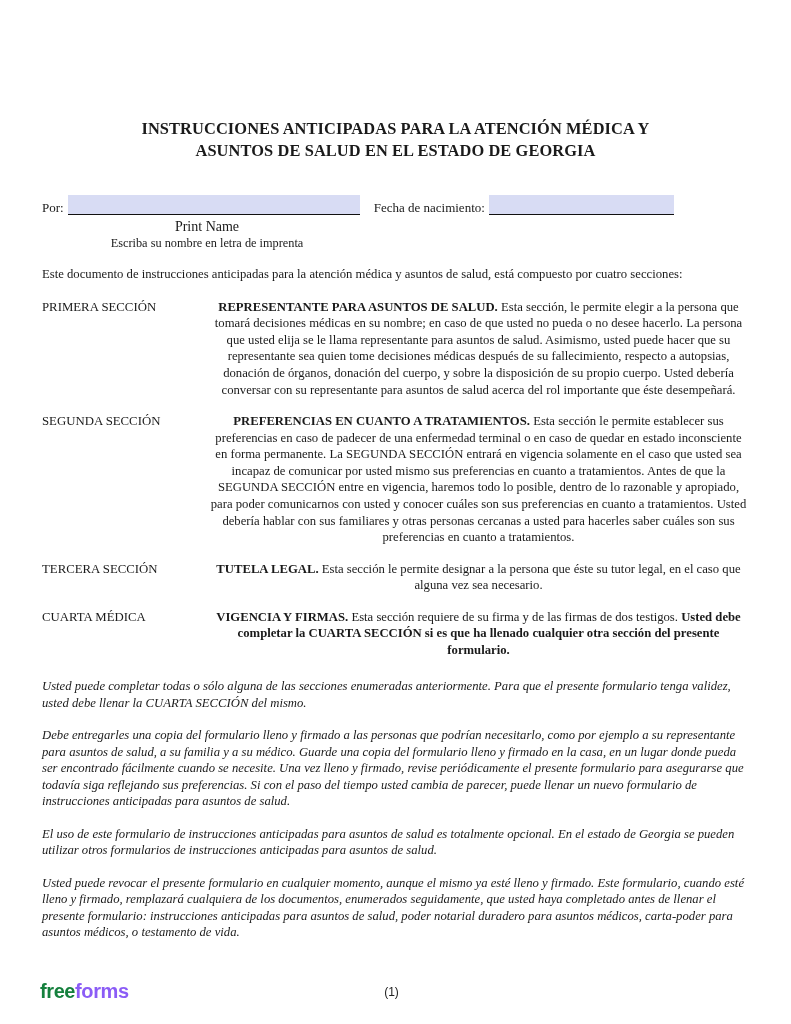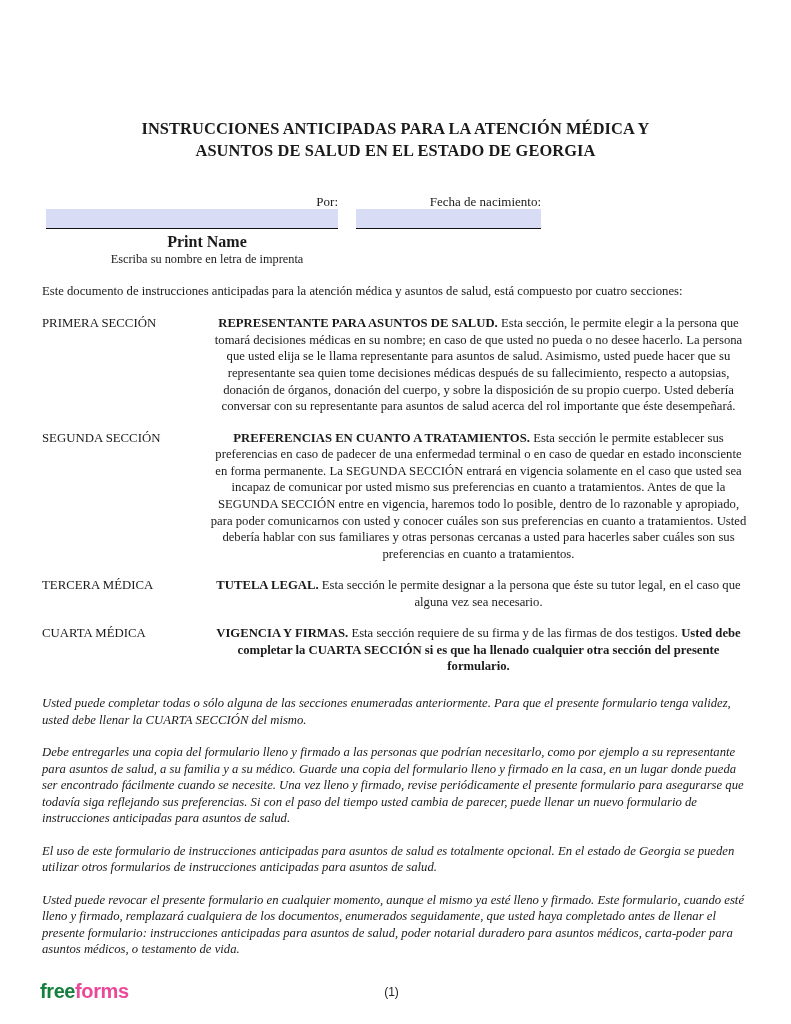--- a/index.html
+++ b/index.html
@@ -37,21 +37,21 @@
   }
   .doc-title .ttl-line { display: block; }
 
   
   .form-row {
     margin-top: 33px;
     display: flex;
     align-items: flex-end;
     font-size: 13px;
   }
-  .field-group { display: flex; align-items: flex-end; flex-direction: column; }
+  .field-group { display: flex; align-items: flex-end; }
   .field-label {
     font-size: 13px;
     line-height: 1;
     padding-bottom: 1px;
     white-space: nowrap;
   }
   .field-input {
     background: #d8dcf4;
     border: none;
     border-bottom: 1.3px solid #111;
@@ -62,22 +62,22 @@
   .fi-name  { width: 288px; }
   .fi-dob   { width: 181px; }
   .gap-mid  { width: 14px; }
 
   .caption-row {
     display: flex;
     margin-top: 3px;
   }
   .cap-block { text-align: center; }
   .cap-en {
-    font-size: 16px;
-    font-weight: bold;
+    font-size: 14px;
+    font-weight: normal;
     line-height: 1.28;
   }
   .cap-es {
     font-size: 12.3px;
     font-weight: normal;
     line-height: 1.28;
   }
   .cap-name { width: 330px; margin-left: 0px; }
   .cap-dob  { width: 330px; margin-left: 92px; }
 
@@ -131,21 +131,21 @@
     top: 0px;
     font-family: "Liberation Sans", "DejaVu Sans", sans-serif;
     font-size: 20px;
     letter-spacing: -0.4px;
   }
   .logo .free {
     color: #15803d;
     font-weight: bold;
   }
   .logo .forms {
-    color: #ec4899;
+    color: #8b5cf6;
     font-weight: bold;
   }
   .page-num {
     position: absolute;
     left: 0;
     top: 5px;
     width: 791px;
     text-align: center;
     font-family: "Liberation Sans", "DejaVu Sans", sans-serif;
     font-size: 12px;
@@ -194,21 +194,21 @@
     </div>
 
     <div class="sec">
       <div class="sec-label">SEGUNDA SECCIÓN</div>
       <div class="sec-body">
         <b>PREFERENCIAS EN CUANTO A TRATAMIENTOS.</b><span> Esta sección le permite establecer sus preferencias en caso de padecer de una enfermedad terminal o en caso de quedar en estado inconsciente en forma permanente. La SEGUNDA SECCIÓN entrará en vigencia solamente en el caso que usted sea incapaz de comunicar por usted mismo sus preferencias en cuanto a tratamientos. Antes de que la SEGUNDA SECCIÓN entre en vigencia, haremos todo lo posible, dentro de lo razonable y apropiado, para poder comunicarnos con usted y conocer cuáles son sus preferencias en cuanto a tratamientos. Usted debería hablar con sus familiares y otras personas cercanas a usted para hacerles saber cuáles son sus preferencias en cuanto a tratamientos.</span><b></b>
       </div>
     </div>
 
     <div class="sec">
-      <div class="sec-label">TERCERA MÉDICA</div>
+      <div class="sec-label">TERCERA SECCIÓN</div>
       <div class="sec-body">
         <b>TUTELA LEGAL.</b><span> Esta sección le permite designar a la persona que éste su tutor legal, en el caso que alguna vez sea necesario.</span><b></b>
       </div>
     </div>
 
     <div class="sec">
       <div class="sec-label">CUARTA MÉDICA</div>
       <div class="sec-body">
         <b>VIGENCIA Y FIRMAS.</b><span> Esta sección requiere de su firma y de las firmas de dos testigos. </span><b>Usted debe completar la CUARTA SECCIÓN si es que ha llenado cualquier otra sección del presente formulario.</b>
       </div>

